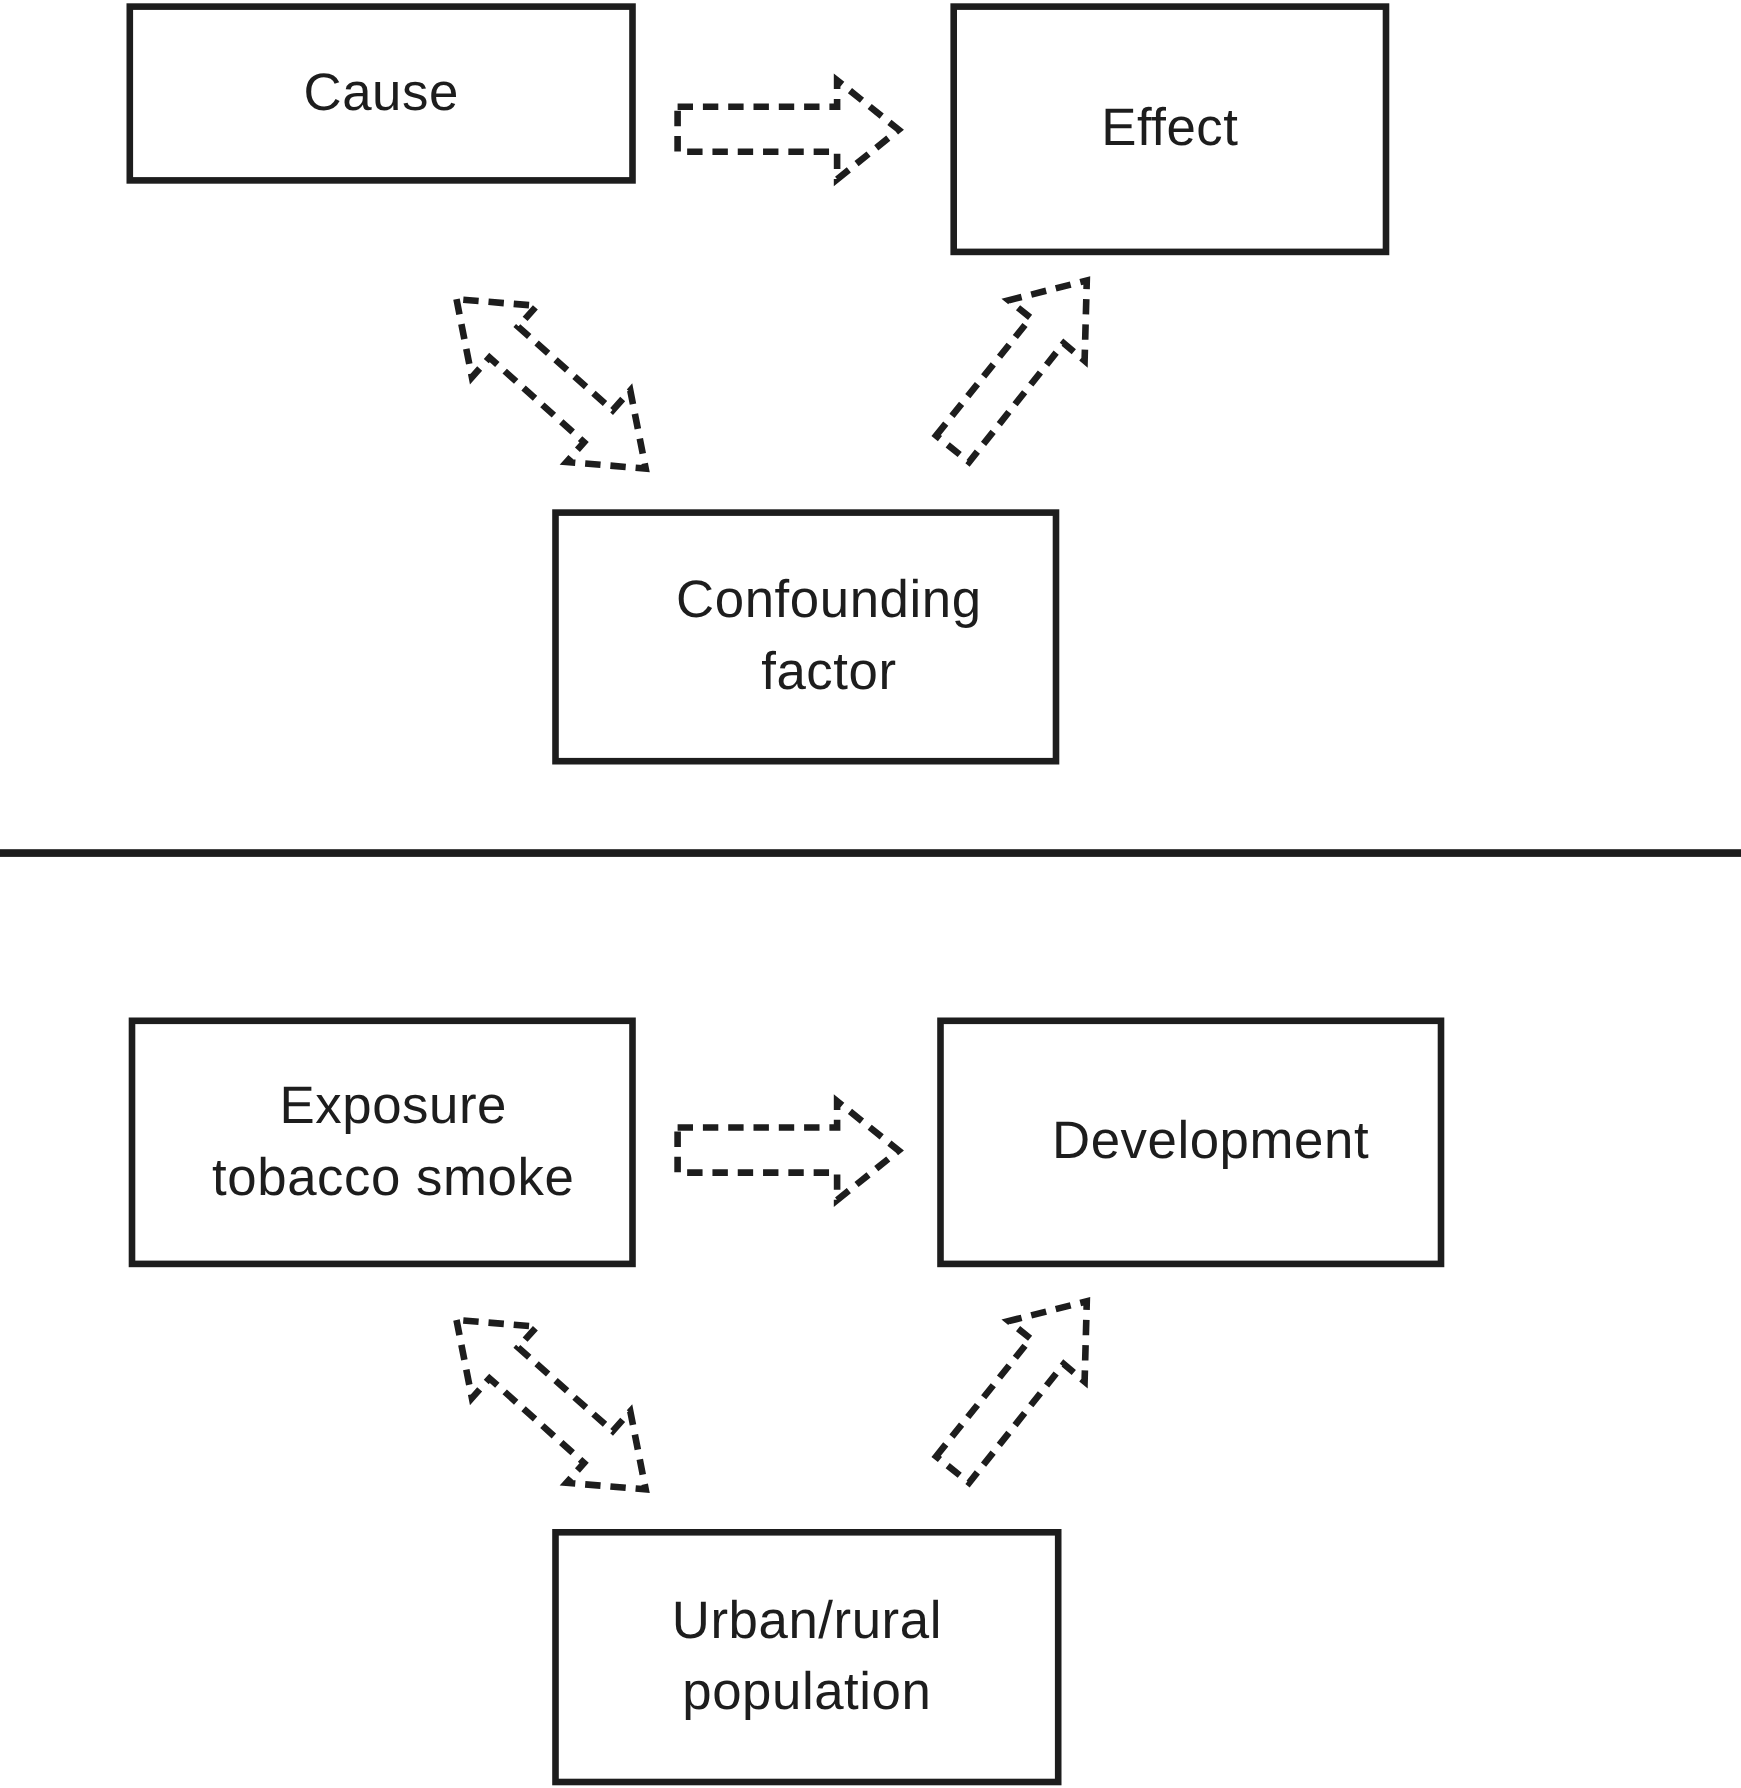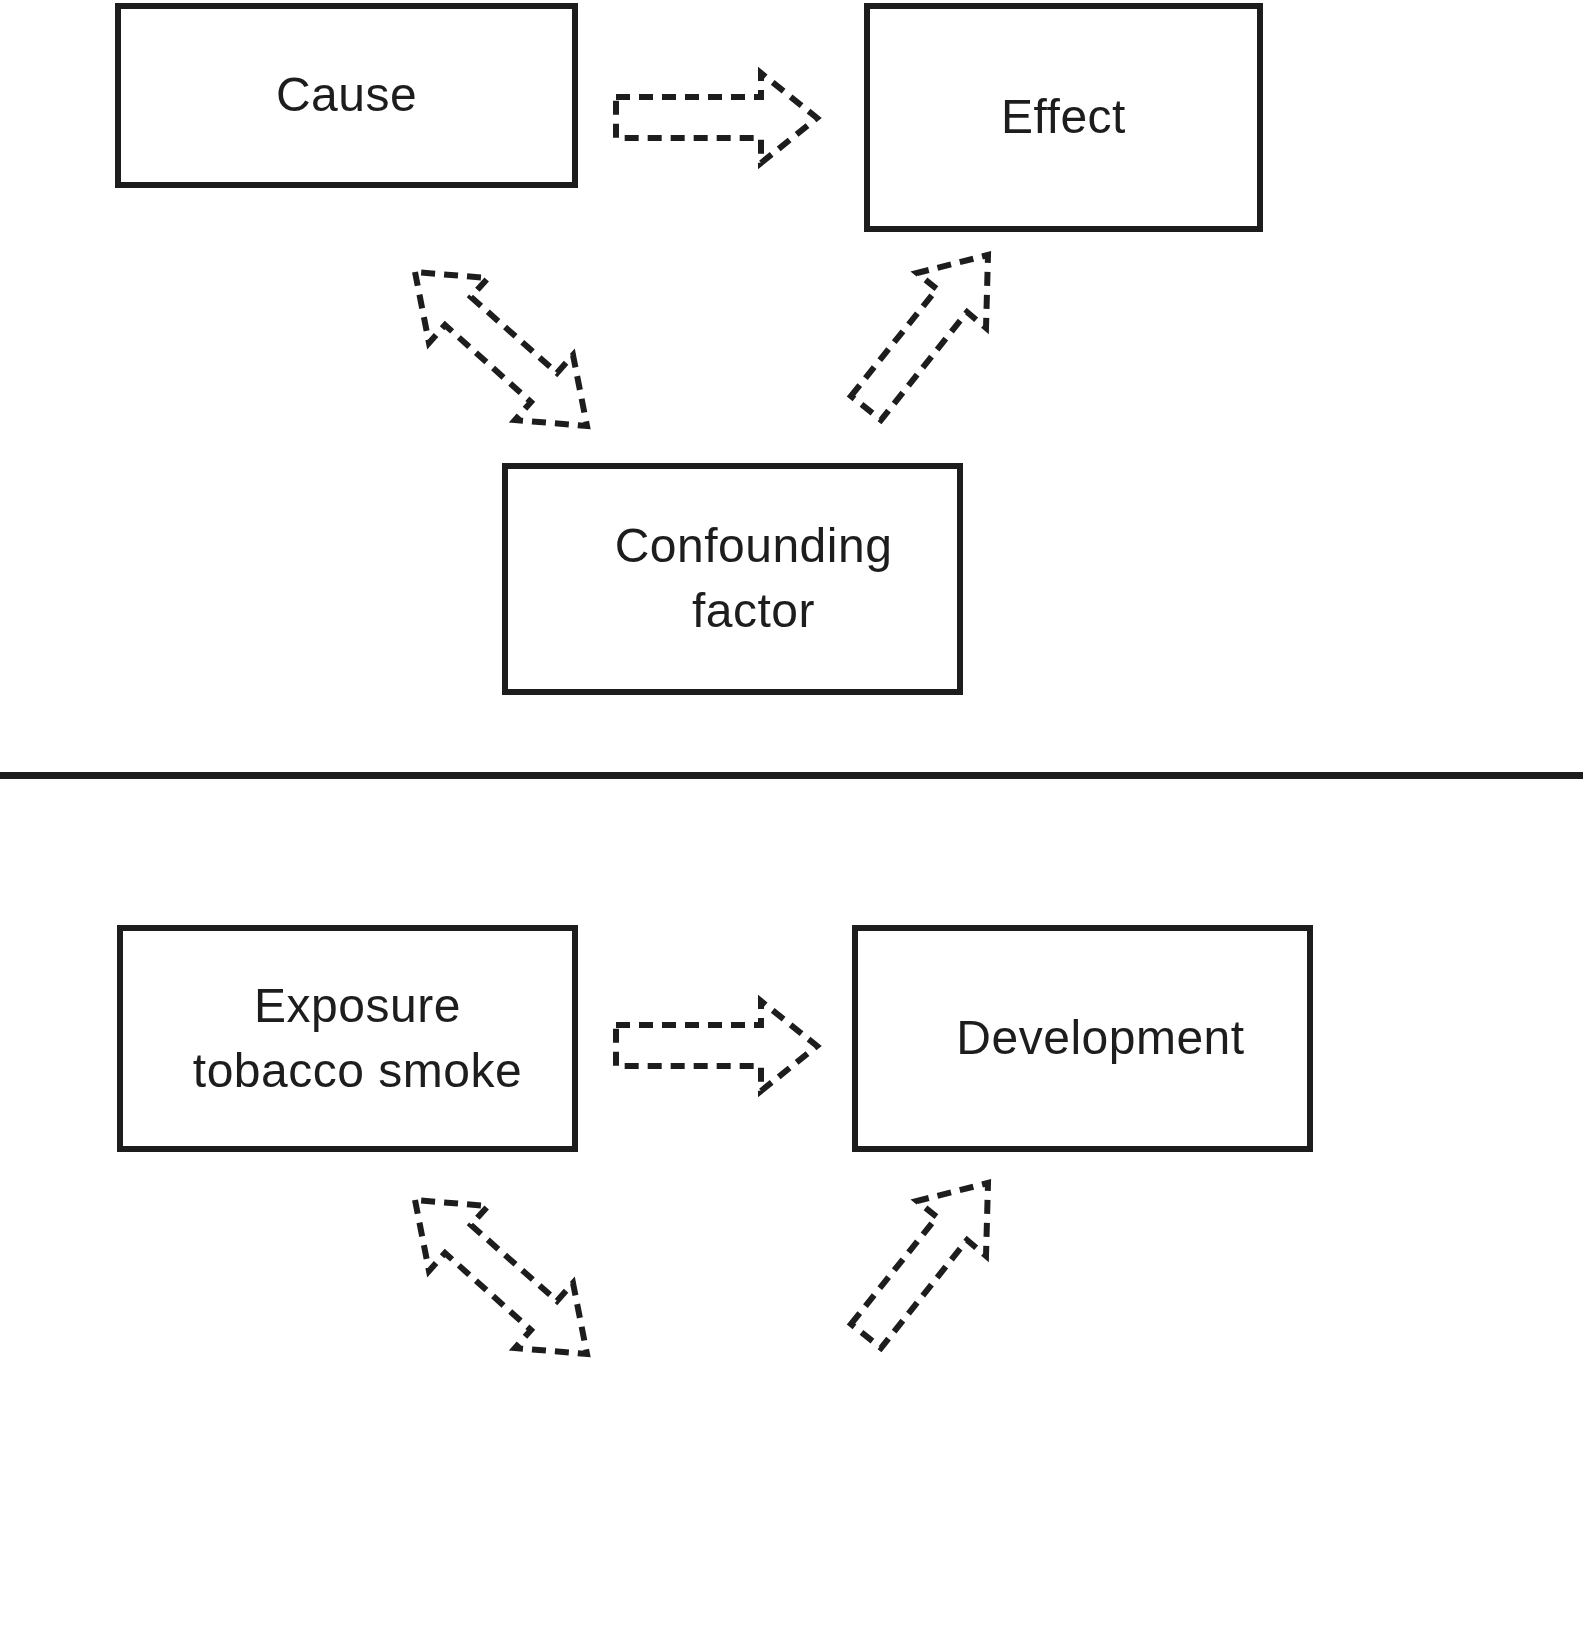--- a/index.html
+++ b/index.html
@@ -33,21 +33,21 @@
     justify-content: center;
     text-align: center;
   }
   .box .label {
     font-size: 48px;
     line-height: 1.35;
     color: #1d1d1d;
     white-space: pre-line;
     letter-spacing: 0.5px;
   }
-  .box-cause        { left: 115px; top: 3px;    width: 463px; height: 185px; }
+  .box-cause        { left: 115px; top: 3px;    width: 463px; height: 164px; }
   .box-effect       { left: 864px; top: 3px;    width: 399px; height: 229px; }
   .box-confounder   { left: 502px; top: 463px;  width: 461px; height: 232px; padding-left: 42px; }
   .box-exposure     { left: 117px; top: 925px;  width: 461px; height: 227px; padding-left: 20px; }
   .box-development  { left: 852px; top: 925px;  width: 461px; height: 227px; padding-left: 36px; }
   .box-urban        { left: 502px; top: 1390px; width: 463px; height: 233px; }
   .divider {
     position: absolute;
     left: 0;
     top: 772px;
     width: 1583px;
@@ -95,14 +95,18 @@
 
   <div class="divider"></div>
 
   <div class="box box-exposure">
     <span class="label">Exposure
 tobacco smoke</span>
   </div>
   <div class="box box-development">
     <span class="label">Development</span>
   </div>
+  <div class="box box-urban">
+    <span class="label">Urban/rural
+population</span>
+  </div>
 
 </div>
 
 </body></html>

